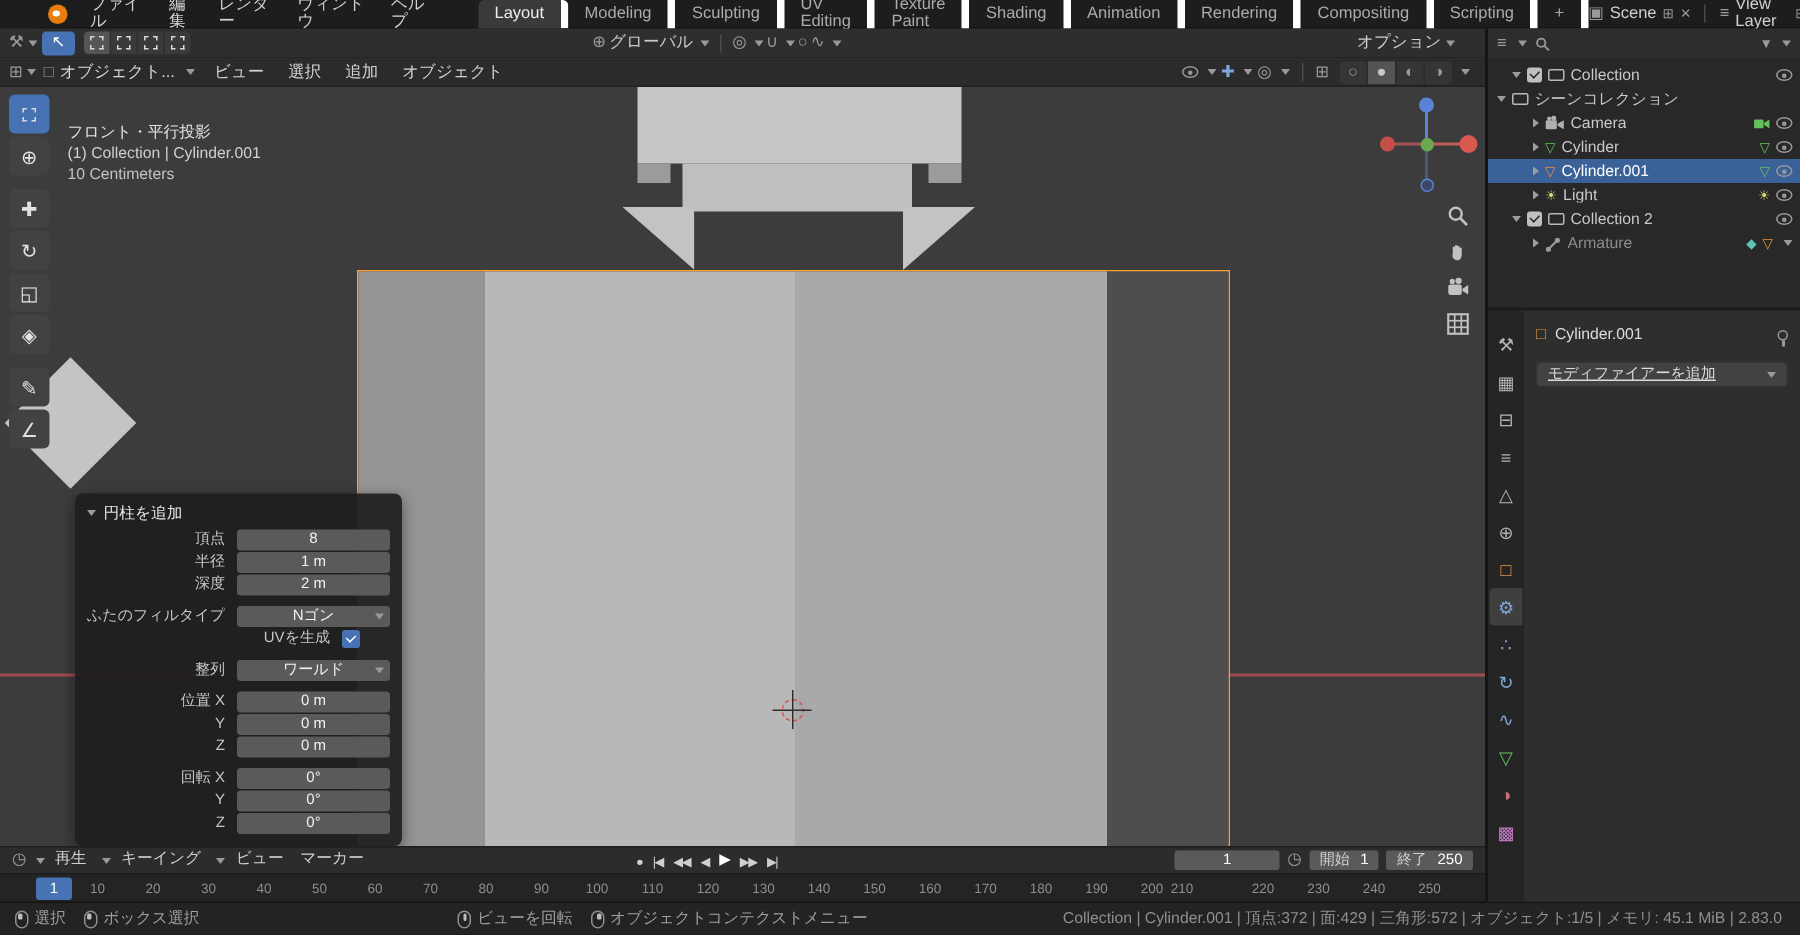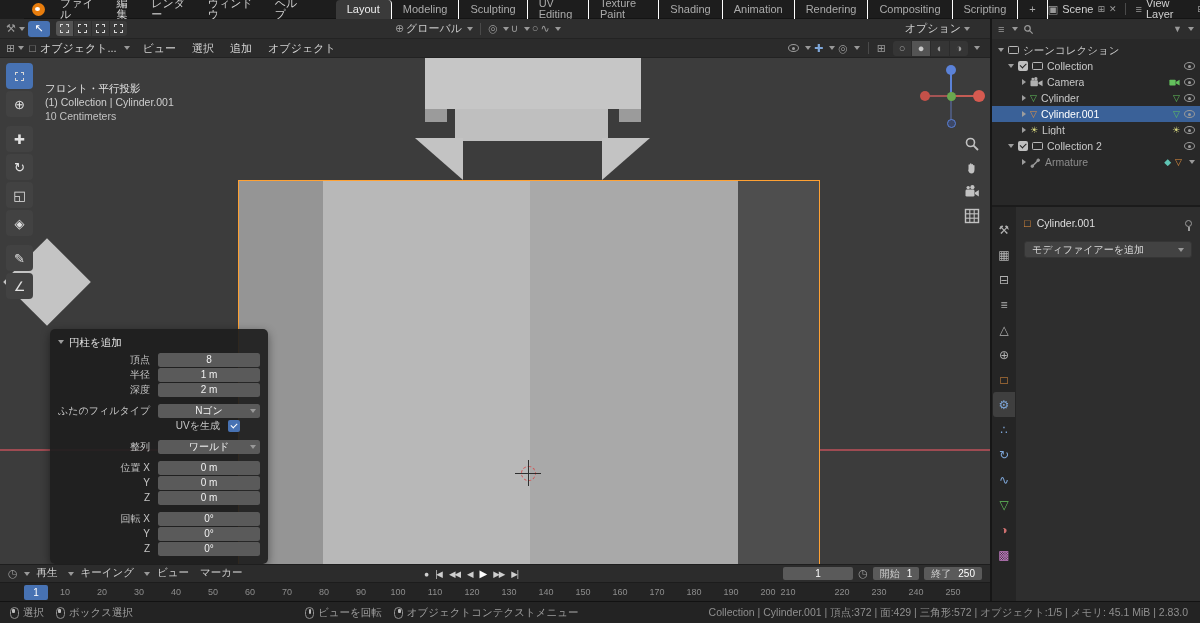--- a/index.html
+++ b/index.html
@@ -10,21 +10,21 @@
 .c-orange{color:#e8933f}.c-blue{color:#7ea6d8}.c-green{color:#63c15c}.c-red{color:#cf7070}.c-pink{color:#c97fc9}.c-lgray{color:#b2b2b2}.c-yellow{color:#d6d67e}.c-teal{color:#5fc4b4}
 .crt{width:0;height:0;border-left:3px solid transparent;border-right:3px solid transparent;border-top:4px solid #999;display:inline-block;margin-left:3px;flex:none;}
 .vsep{width:1px;height:12px;background:#4a4a4a;margin:0 5px;flex:none;}
 
 #topbar{position:absolute;left:0;top:0;width:1200px;height:19px;background:#1d1d1d;display:flex;align-items:center;border-bottom:1px solid #141414;margin-left:24px;}
 #logo{width:13px;height:13px;border-radius:50%;background:#e87d0d;margin:0 8px;position:relative;flex:none;}
 #logo::after{content:"";position:absolute;left:3px;top:4px;width:5px;height:4px;border-radius:50%;background:#fff;}
 .menubar{display:flex;align-items:center;height:100%;}
 .menu-item{padding:0 7px;color:#d2d2d2;font-size:11px;}
 .tabs{display:flex;align-items:stretch;height:19px;margin-left:22px;}
-.tab{padding:0 11px;display:flex;align-items:center;color:#ababab;border-right:1px solid #ffffff;font-size:11px;}
+.tab{padding:0 11px;display:flex;align-items:center;color:#ababab;border-right:5px solid #ffffff;font-size:11px;}
 .tab.active{background:#3a3a3a;color:#ededed;border-radius:4px 4px 0 0;}
 .tb-right{margin-left:auto;display:flex;align-items:center;gap:4px;padding-right:8px;}
 .chip-label{color:#d0d0d0;}
 
 #toolsettings{position:absolute;left:0;top:19px;width:990px;height:20px;background:#2e2e2e;display:flex;align-items:center;padding:0 6px;border-bottom:1px solid #232323;}
 .ts-active{width:22px;height:16px;background:#4772b3;border-radius:3px;display:flex;align-items:center;justify-content:center;margin:0 3px;}
 .ts-active .gi{color:#fff;font-size:11px;}
 .seg{display:flex;gap:1px;margin-left:3px;}
 .seg-btn{width:17px;height:15px;background:#3a3a3a;display:flex;align-items:center;justify-content:center;}
 .seg-btn.on{background:#555;}
@@ -139,21 +139,21 @@
 .bsvg{width:11px;height:11px;flex:none;}
 .props{position:absolute;left:0;top:186px;right:0;bottom:0;background:#2e2e2e;display:flex;border-top:2px solid #1b1b1b;}
 .ptabs{width:24px;background:#252525;display:flex;flex-direction:column;align-items:center;padding-top:10px;}
 .ptab{width:22px;height:25px;display:flex;align-items:center;justify-content:center;border-radius:3px 0 0 3px;}
 .ptab .gi{font-size:12px;}
 .ptab.active{background:#3f3f3f;}
 .pcontent{flex:1;padding:8px 8px 0;}
 .pbread{display:flex;align-items:center;gap:6px;height:16px;font-size:10.5px;color:#dedede;}
 .pin{width:7px;height:7px;border:1.5px solid #9a9a9a;border-radius:50%;position:relative;margin-left:auto;flex:none;}
 .pin::after{content:"";position:absolute;left:2px;top:6px;width:1.5px;height:4px;background:#9a9a9a;}
-.addmod{margin-top:10px;height:17px;background:#424242;border:1px solid #353535;border-radius:3px;display:flex;align-items:center;padding:0 7px;font-size:10px;color:#dcdcdc;}
+.addmod{margin-top:10px;height:17px;background:#424242;border:1px solid #353535;border-radius:3px;display:flex;align-items:center;padding:0 7px;font-size:10px;color:#dcdcdc;text-decoration:underline;}
 .search-svg{width:11px;height:11px;}
 </style>
 </head>
 <body>
 
 <div id="app">
 
   <header id="topbar">
     <span id="logo"></span>
     <nav class="menubar">
@@ -529,33 +529,33 @@
       <svg class="search-svg" viewBox="0 0 16 16">
           <circle cx="6.5" cy="6.5" r="4" fill="none" stroke="#9a9a9a" stroke-width="1.8"></circle>
           <line x1="9.6" y1="9.6" x2="14" y2="14" stroke="#9a9a9a" stroke-width="1.8"></line>
         </svg>
       <span class="ol-hr">
         <span class="gi dim sm">▼</span>
         <span class="crt"></span>
       </span>
     </div>
     <div class="ol-tree">
-      <div class="ol-row" style="padding-left:6px">
-        <i class="arr-d"></i>
-        <span class="colico"></span>
-        <span class="ol-label">シーンコレクション</span>
-      </div>
       <div class="ol-row" style="padding-left:16px">
         <i class="arr-d"></i>
         <span class="chk"></span>
         <span class="colico"></span>
         <span class="ol-label">Collection</span>
         <span class="ol-right">
             <span class="eye"></span>
           </span>
+      </div>
+      <div class="ol-row" style="padding-left:6px">
+        <i class="arr-d"></i>
+        <span class="colico"></span>
+        <span class="ol-label">シーンコレクション</span>
       </div>
       <div class="ol-row" style="padding-left:30px">
         <i class="arr-r"></i>
         <svg class="msvg" viewBox="0 0 14 10" style="color:#b0b0b0">
             <g fill="currentColor">
               <circle cx="3" cy="1.8" r="1.5"></circle>
               <circle cx="6.3" cy="1.5" r="1.8"></circle>
               <rect x="0.5" y="3" width="8" height="6.5" rx="1"></rect>
               <path d="M9 5.6 L13.5 3 V9.5 L9 7 Z"></path>
             </g>

